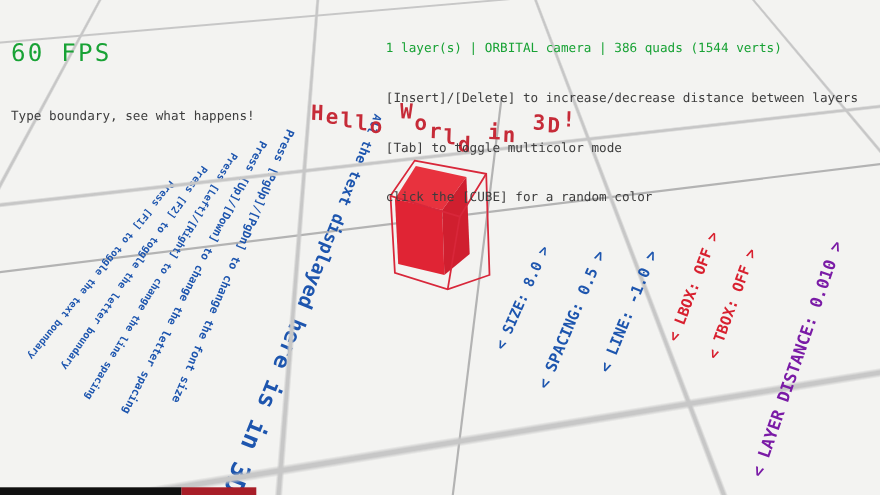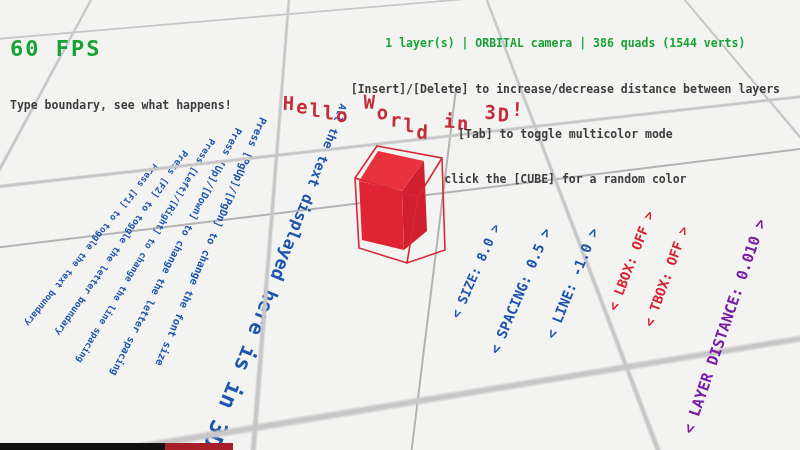--- a/index.html
+++ b/index.html
@@ -20,23 +20,23 @@
     background-size:160px 120px;
     background-position:55px 0;
     transform-origin:1600px 0;
     transform:perspective(520px) rotateX(56deg) rotateZ(-7deg);
   }
   .axis{position:absolute;background:#b3b3b3;}
   .axis-h{left:-30px;top:196px;width:880px;height:2px;transform:rotate(-7deg);}
   .axis-v{left:432px;top:86px;width:2px;height:380px;transform:rotate(7deg);}
 
   
-  .hud{position:absolute;font-size:11.5px;line-height:15px;font-weight:bold;color:#3d3d3d;white-space:pre;}
+  .hud{position:absolute;font-size:11.5px;line-height:15px;font-weight:normal;color:#3d3d3d;white-space:pre;}
   .hud-tl{left:10px;top:6px;}
-  .hud-tr{right:20px;top:6px;text-align:center;margin-left:20px;}
+  .hud-tr{right:20px;top:6px;text-align:left;margin-left:20px;}
   .fps{font-size:22px;line-height:26px;letter-spacing:2px;color:#18a235;margin-bottom:6px;}
   .status{color:#18a235;margin-bottom:1px;}
   .hint-gap{margin-top:15px;}
 
   
   .headline{
     position:absolute;left:283px;top:88px;
     font-size:19px;font-weight:bold;letter-spacing:2px;
     color:#c62b38;white-space:nowrap;transform:rotate(2deg);
   }

